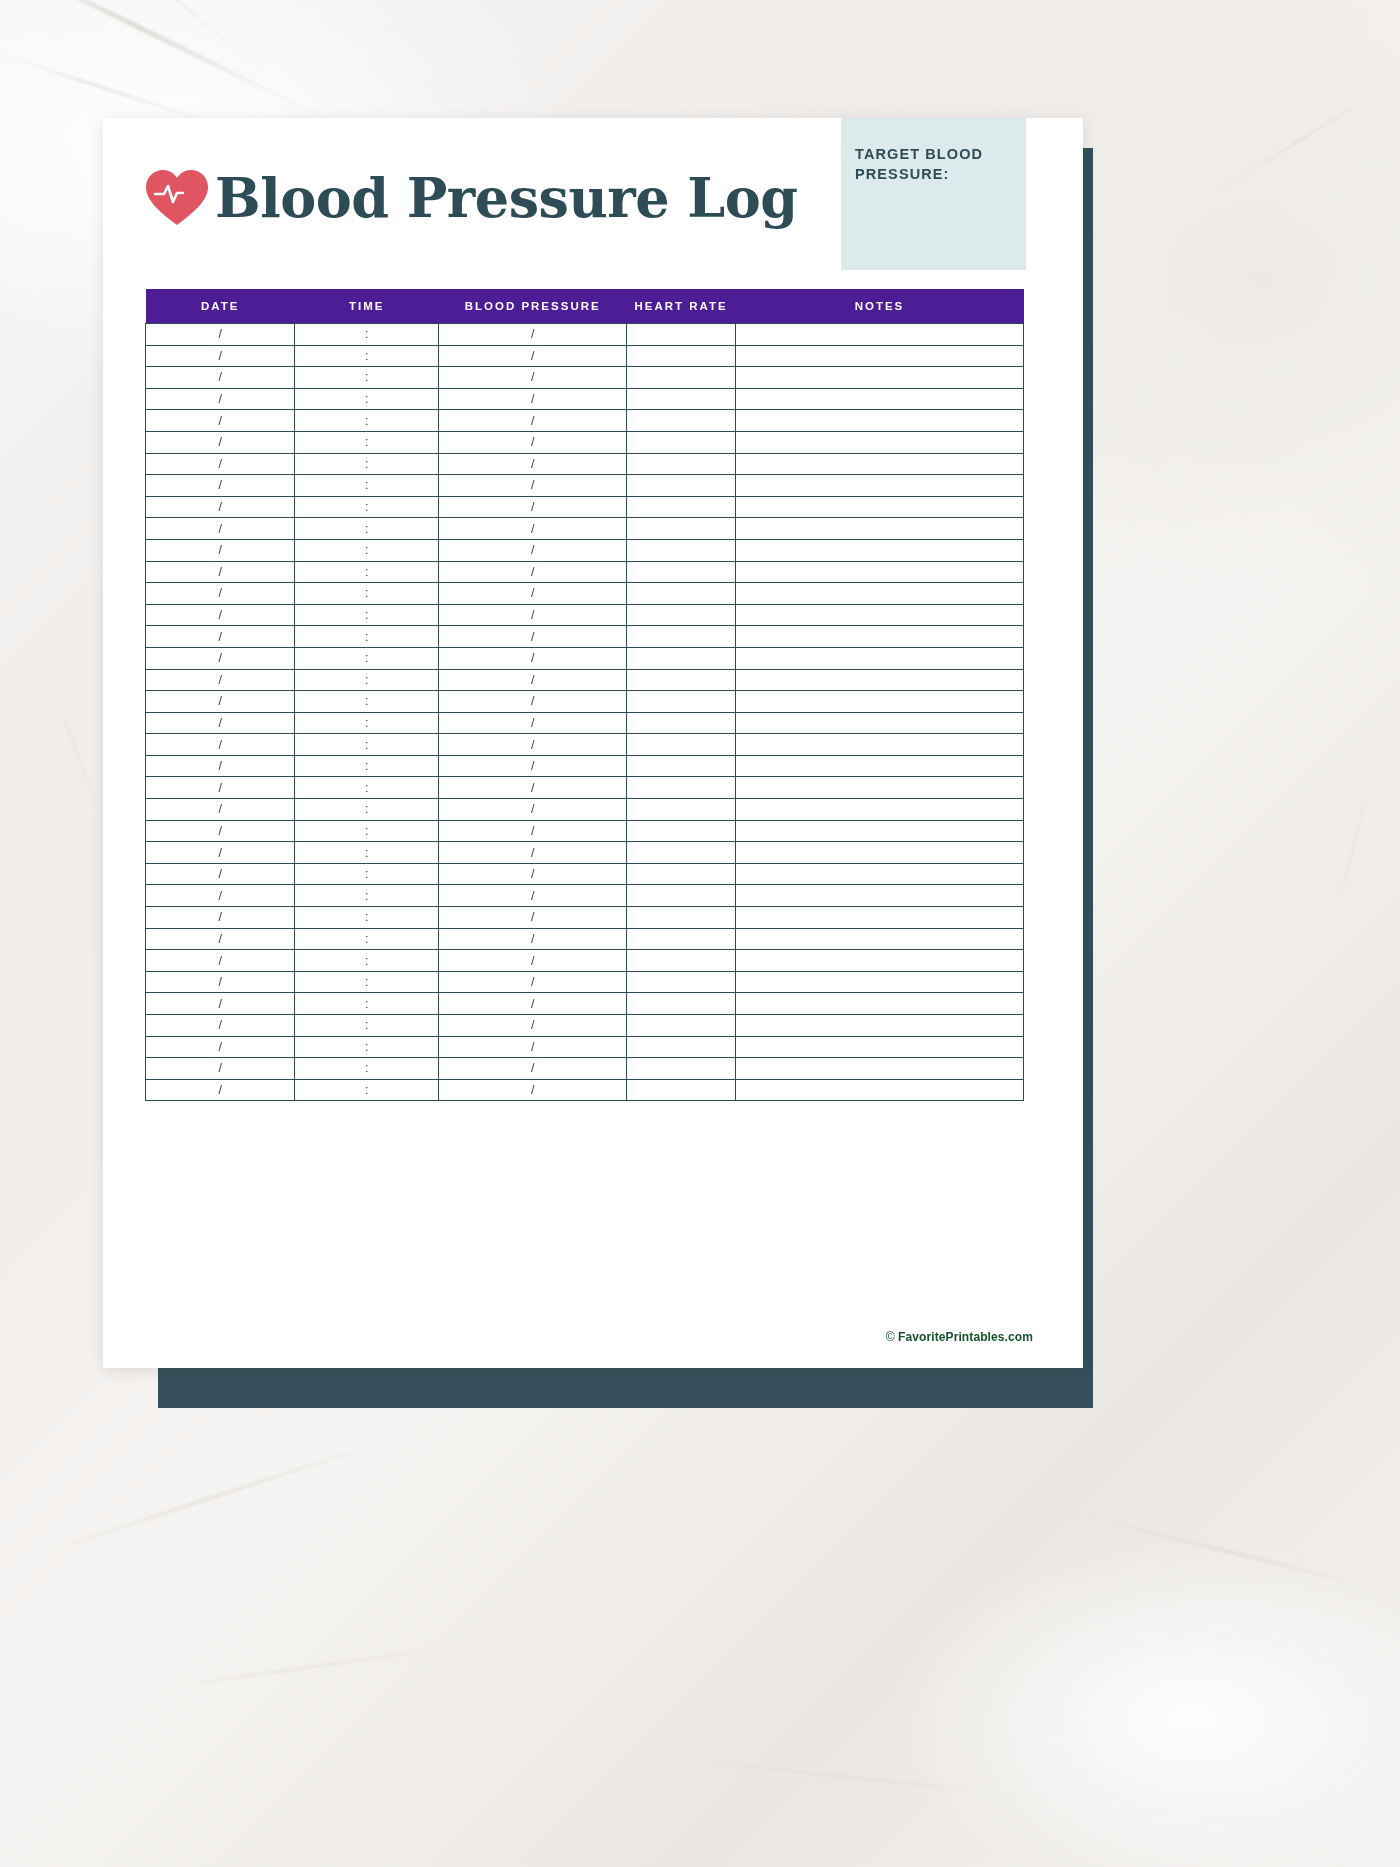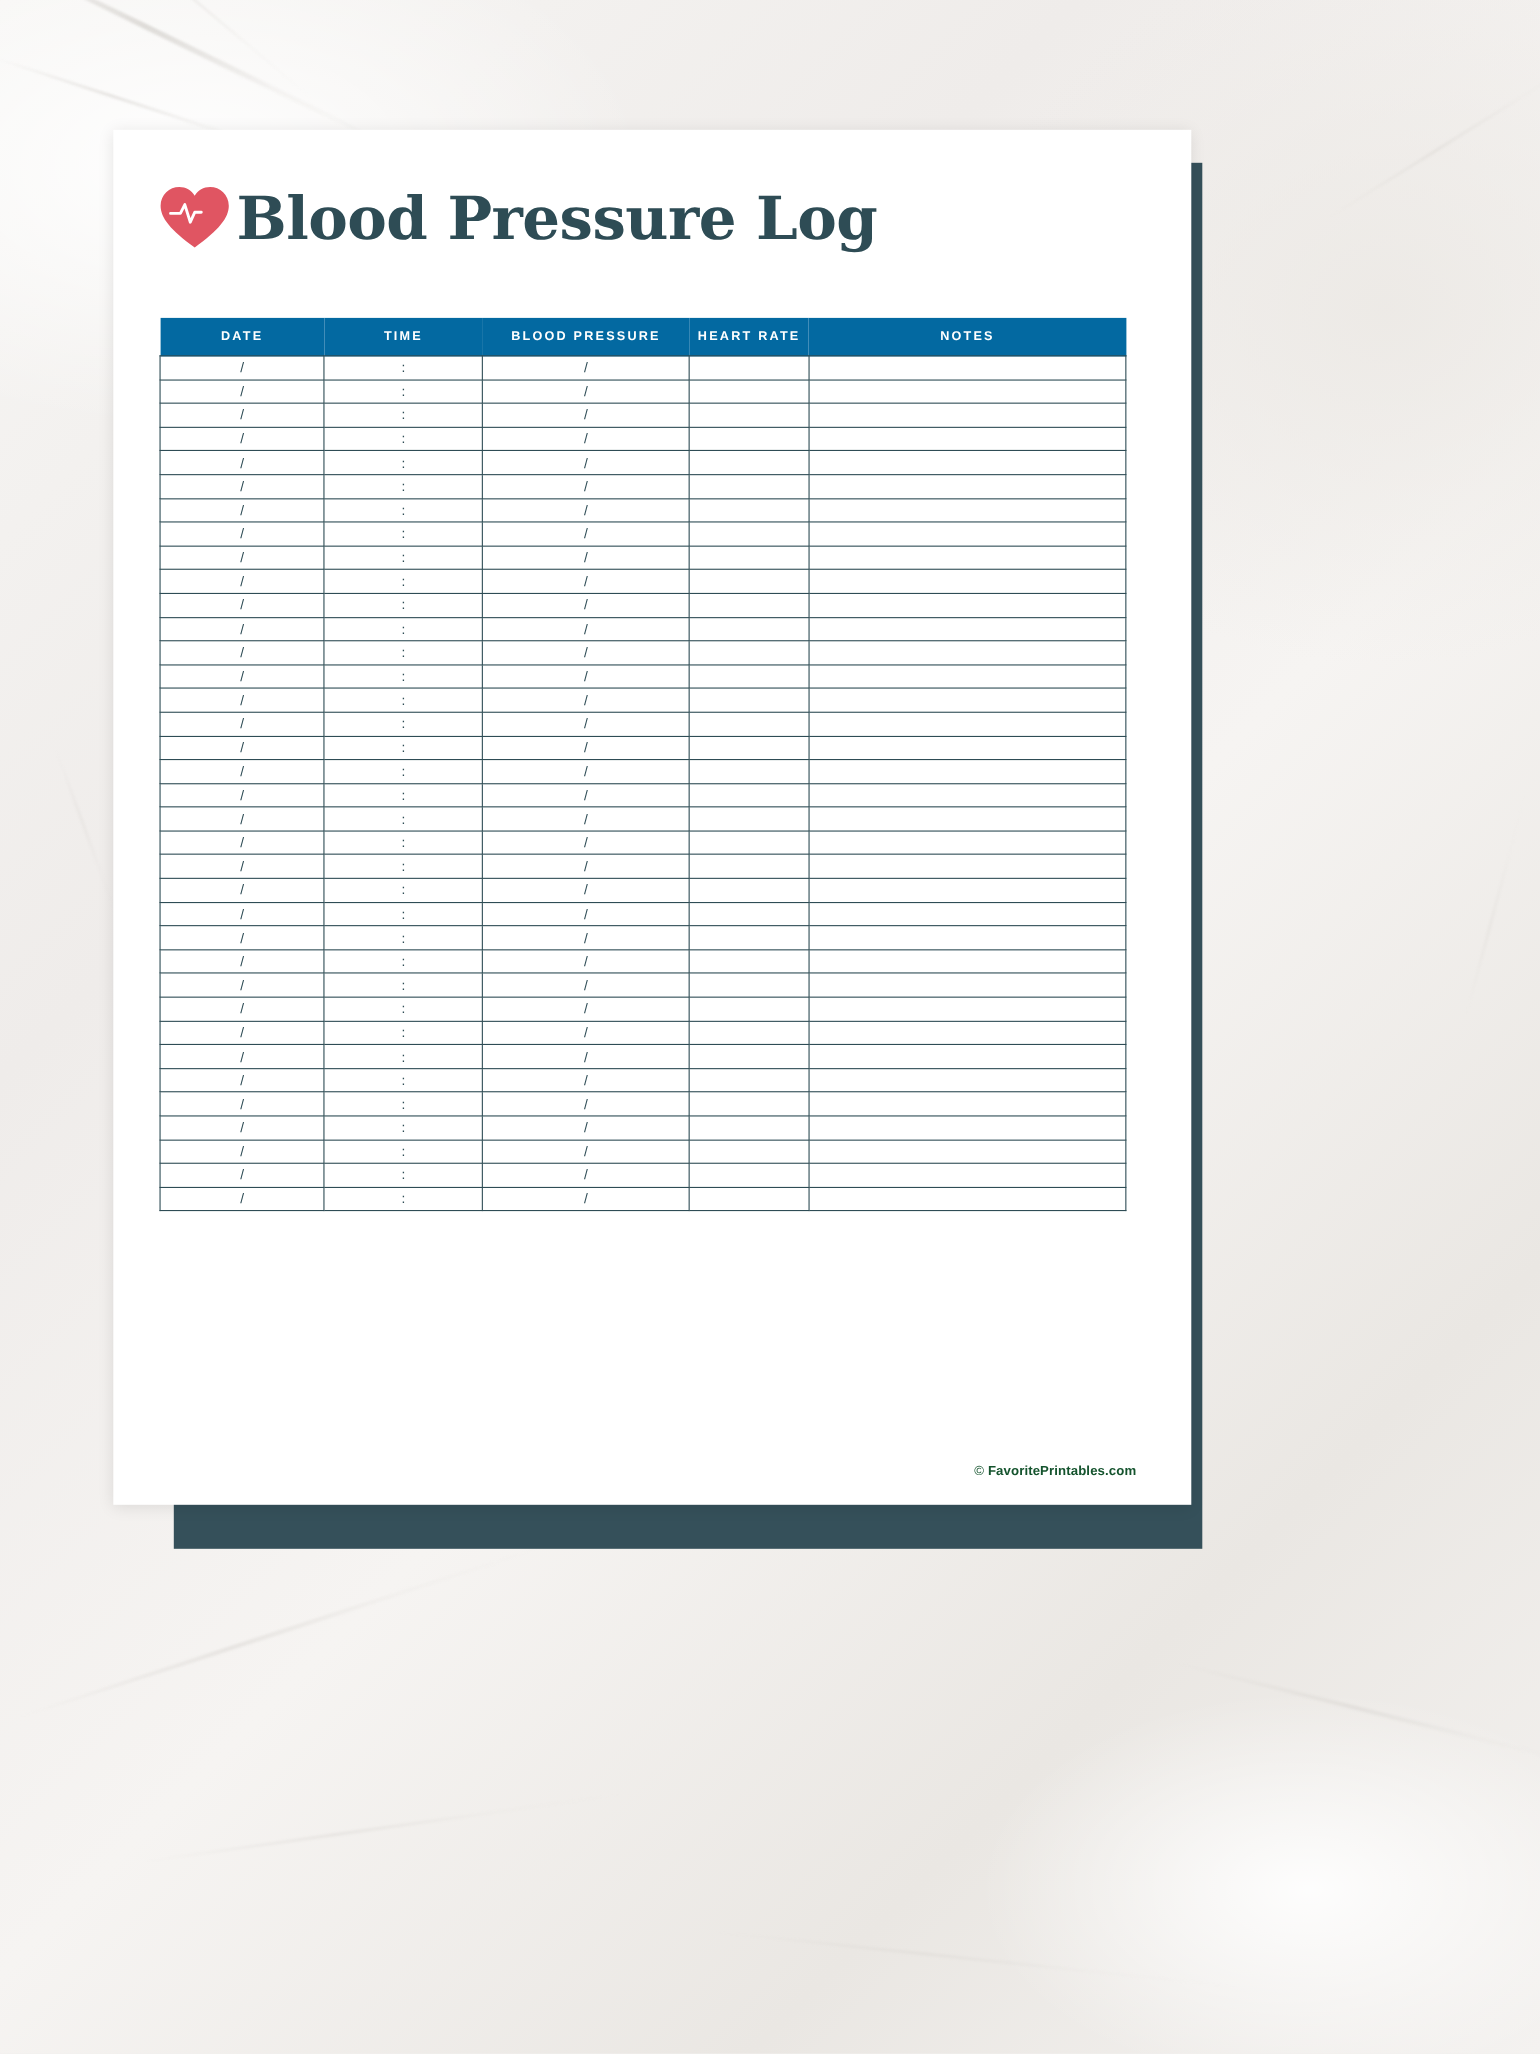--- a/index.html
+++ b/index.html
@@ -111,21 +111,21 @@
     left: 42px;
     top: 171px;
     width: 879px;
   }
   table {
     border-collapse: collapse;
     width: 100%;
     table-layout: fixed;
   }
   thead th {
-    background: #0369a1;
+    background: #4c1d95;
     color: #ffffff;
     font-size: 11.5px;
     font-weight: bold;
     letter-spacing: 2.0px;
     padding: 11px 0 11px 0;
     text-transform: uppercase;
     text-align: center;
   }
   tbody td {
     border: 1px solid #2e4c55;
@@ -178,20 +178,23 @@
   <div class="header">
     <div class="heart">
       <svg viewBox="0 0 68 62" width="68" height="62" aria-hidden="true">
         <path d="M34 59 C12 43 3 32 3 21 C3 11 11 4 20 4 C26 4 31 7 34 12 C37 7 42 4 48 4 C57 4 65 11 65 21 C65 32 56 43 34 59 Z" fill="#e05562"></path>
         <path d="M12 28 L21 28 L25 20 L30 36 L34 27 L40 27" fill="none" stroke="#ffffff" stroke-width="2.6" stroke-linecap="round" stroke-linejoin="round"></path>
       </svg>
     </div>
     <div class="title">Blood Pressure Log</div>
   </div>
 
+  <div class="target-box">
+    <div class="label">TARGET BLOOD PRESSURE:</div>
+  </div>
 
   <div class="table-wrap">
     <table>
       <colgroup>
         <col class="c-date">
           <col class="c-time">
           <col class="c-bp">
           <col class="c-hr">
           <col class="c-notes">
       </colgroup>

